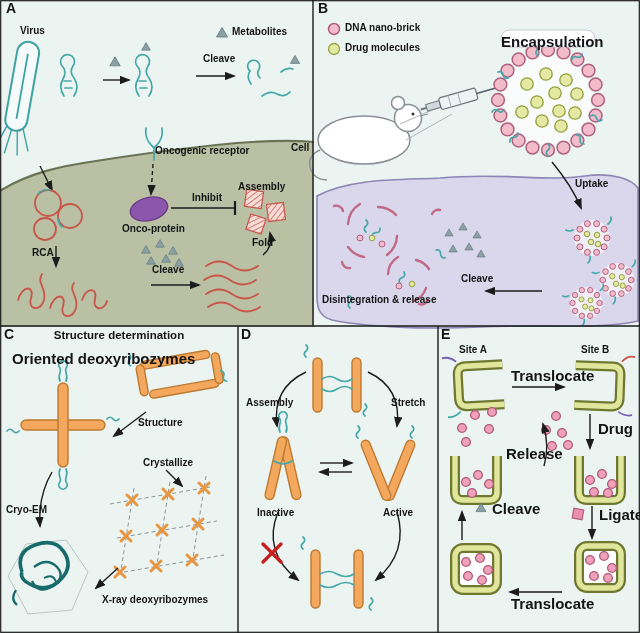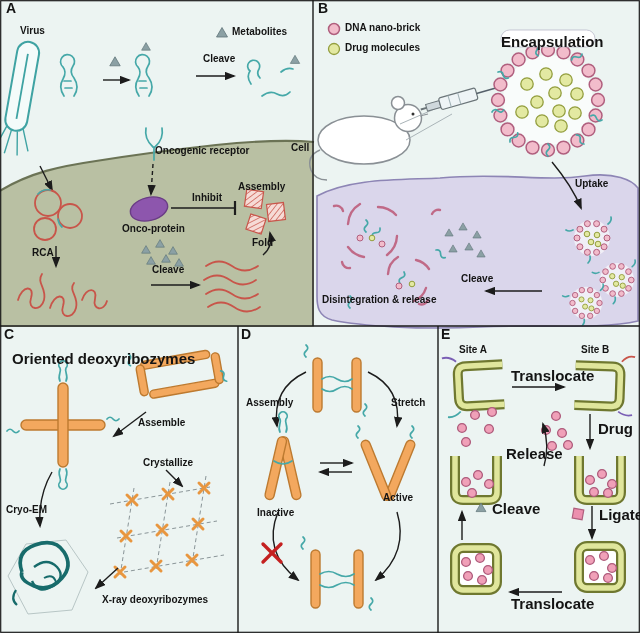--- a/index.html
+++ b/index.html
@@ -456,31 +456,32 @@
 
 <div class="t letter" style="left:318px;top:1px">B</div>
 <div class="t" style="left:345px;top:23px">DNA nano-brick</div>
 <div class="t" style="left:345px;top:43px">Drug molecules</div>
 <div class="t small" style="left:501px;top:34px;width:94px;text-align:center">Encapsulation</div>
 <div class="t" style="left:575px;top:179px">Uptake</div>
 <div class="t" style="left:461px;top:274px">Cleave</div>
 <div class="t" style="left:322px;top:295px">Disintegration &amp; release</div>
 
 <div class="t letter" style="left:4px;top:327px">C</div>
+<div class="t title" style="left:14px;top:329px;width:210px">Structure determination</div>
 <div class="t small" style="left:12px;top:351px">Oriented deoxyribozymes</div>
-<div class="t" style="left:138px;top:418px">Assemble</div>
+<div class="t" style="left:138px;top:418px">Structure</div>
 <div class="t" style="left:143px;top:458px">Crystallize</div>
 <div class="t" style="left:6px;top:505px">Cryo-EM</div>
 <div class="t" style="left:102px;top:595px">X-ray deoxyribozymes</div>
 
 <div class="t letter" style="left:241px;top:327px">D</div>
 <div class="t" style="left:246px;top:398px">Assembly</div>
 <div class="t" style="left:391px;top:398px">Stretch</div>
 <div class="t" style="left:257px;top:508px">Inactive</div>
-<div class="t" style="left:383px;top:493px">Active</div>
+<div class="t" style="left:383px;top:508px">Active</div>
 
 <div class="t letter" style="left:441px;top:327px">E</div>
 <div class="t" style="left:459px;top:345px">Site A</div>
 <div class="t" style="left:581px;top:345px">Site B</div>
 <div class="t small" style="left:511px;top:368px">Translocate</div>
 <div class="t small" style="left:598px;top:421px">Drug</div>
 <div class="t small" style="left:506px;top:446px">Release</div>
 <div class="t small" style="left:492px;top:501px">Cleave</div>
 <div class="t small" style="left:599px;top:507px">Ligate</div>
 <div class="t small" style="left:511px;top:596px">Translocate</div>

